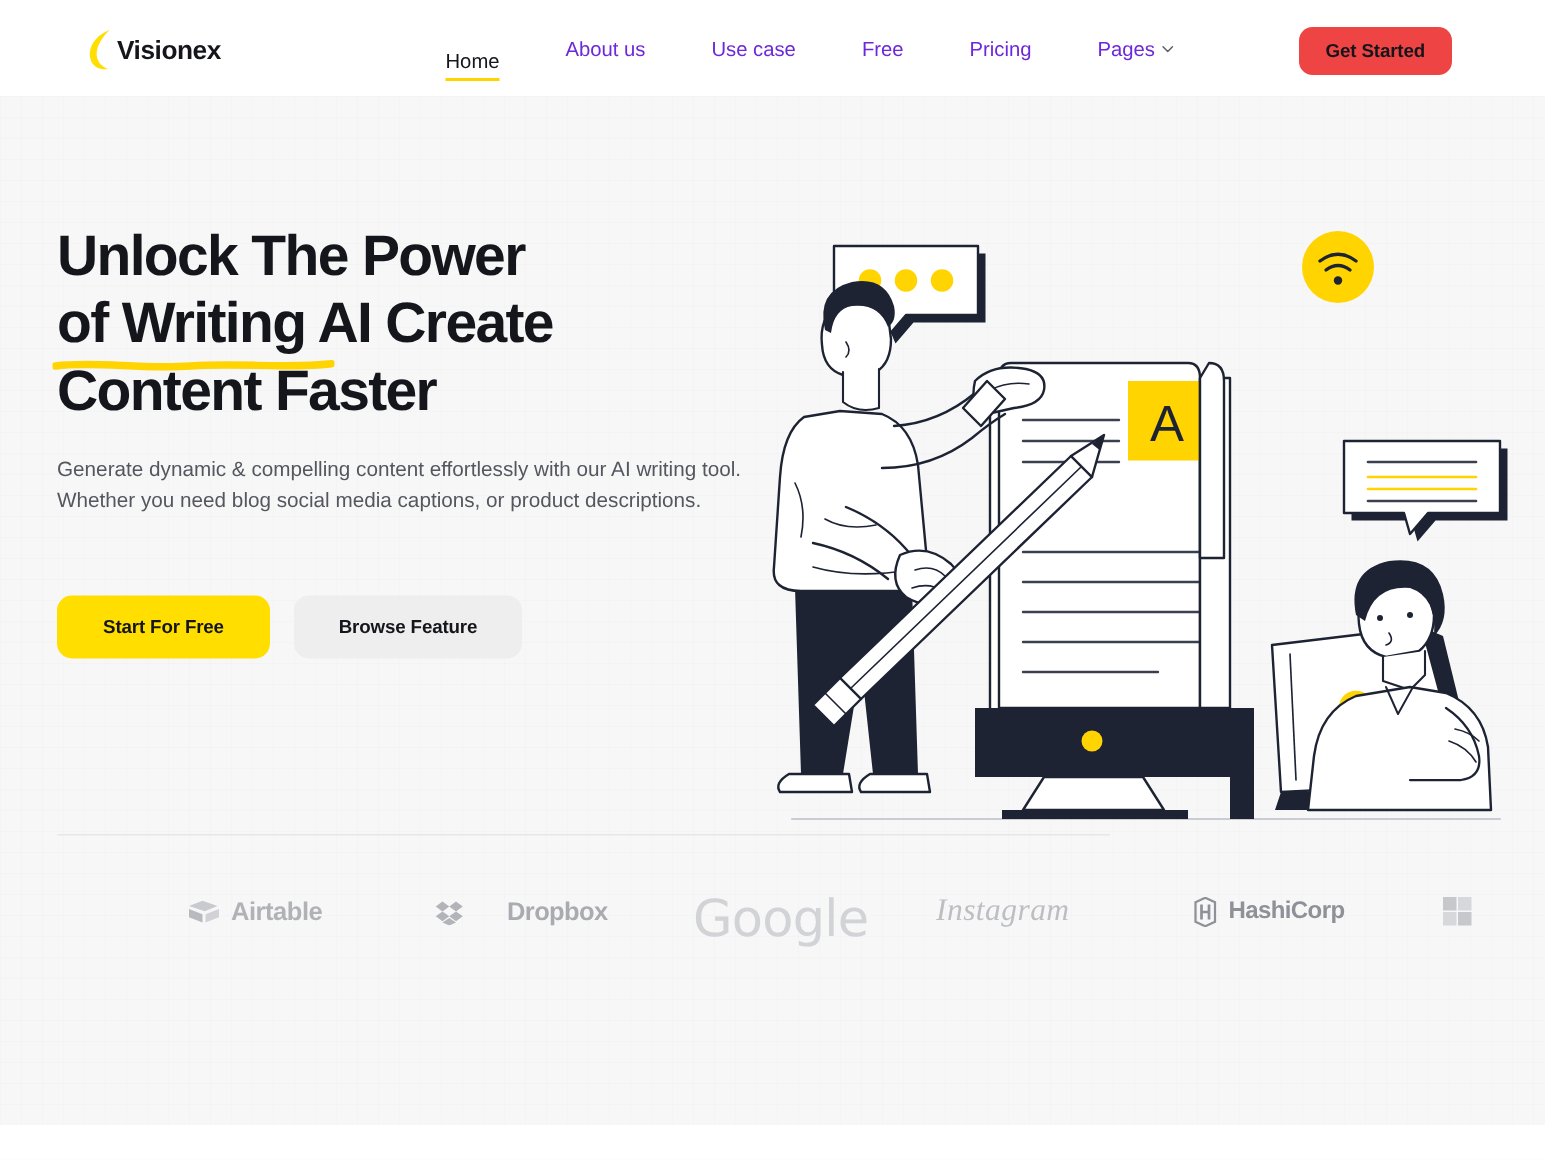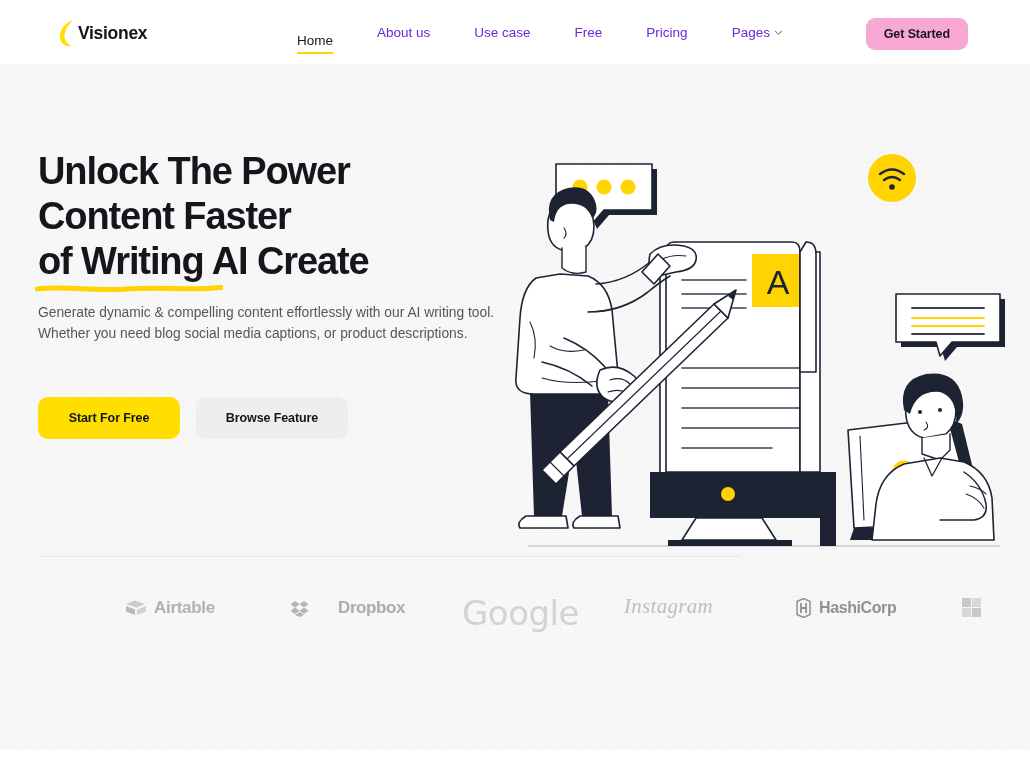--- a/index.html
+++ b/index.html
@@ -47,21 +47,21 @@
   .nav-item:last-child { margin-right:0; }
   .nav-item.active { color:#15161c;margin-top:16px; }
   .nav-item.active::after {
     content:""; position:absolute;
     left:0; right:0; bottom:0px; height:2px;
     background:#FFD400;
   }
   .chev { width:9px; height:9px; display:inline-block; margin-left:1px; }
   .cta-top {
     position:absolute; right:62px; top:18px;
-    background:#f9a8d4; color:#15161c;
+    background:#ef4444; color:#15161c;
     font-size:12.5px; font-weight:bold;
     border:none; border-radius:9px;
     padding:9px 18px; cursor:pointer;
     letter-spacing:-0.1px;
   }
   
   .hero {
     position:absolute; top:64px; left:0;
     width:1030px; height:686px;
     background:#f7f7f8;
@@ -190,27 +190,27 @@
     </nav>
 
     <button class="cta-top">Get Started</button>
   </div>
 
   <div class="hero">
    <div class="hero-inner">
 
     <h1 class="headline">
       <span class="hl-line">Unlock The Power</span>
-      <span class="hl-line">Content Faster</span>
       <span class="hl-line">
         <span>of Writing AI Create</span>
         <svg class="underline-svg" viewBox="0 0 188 12" preserveAspectRatio="none">
           <path d="M2 7 C30 3.5, 58 9.5, 92 7 C124 4.6, 156 9, 186 5.5" fill="none" stroke="#FFD400" stroke-width="5" stroke-linecap="round"></path>
         </svg>
       </span>
+      <span class="hl-line">Content Faster</span>
     </h1>
 
     <p class="sub">Generate dynamic &amp; compelling content effortlessly with our AI writing tool. Whether you need blog social media captions, or product descriptions.</p>
 
     <div class="btn-row">
       <button class="btn btn-primary">Start For Free</button>
       <button class="btn btn-secondary">Browse Feature</button>
     </div>
 
     <svg class="illus" viewBox="0 0 510 420">

